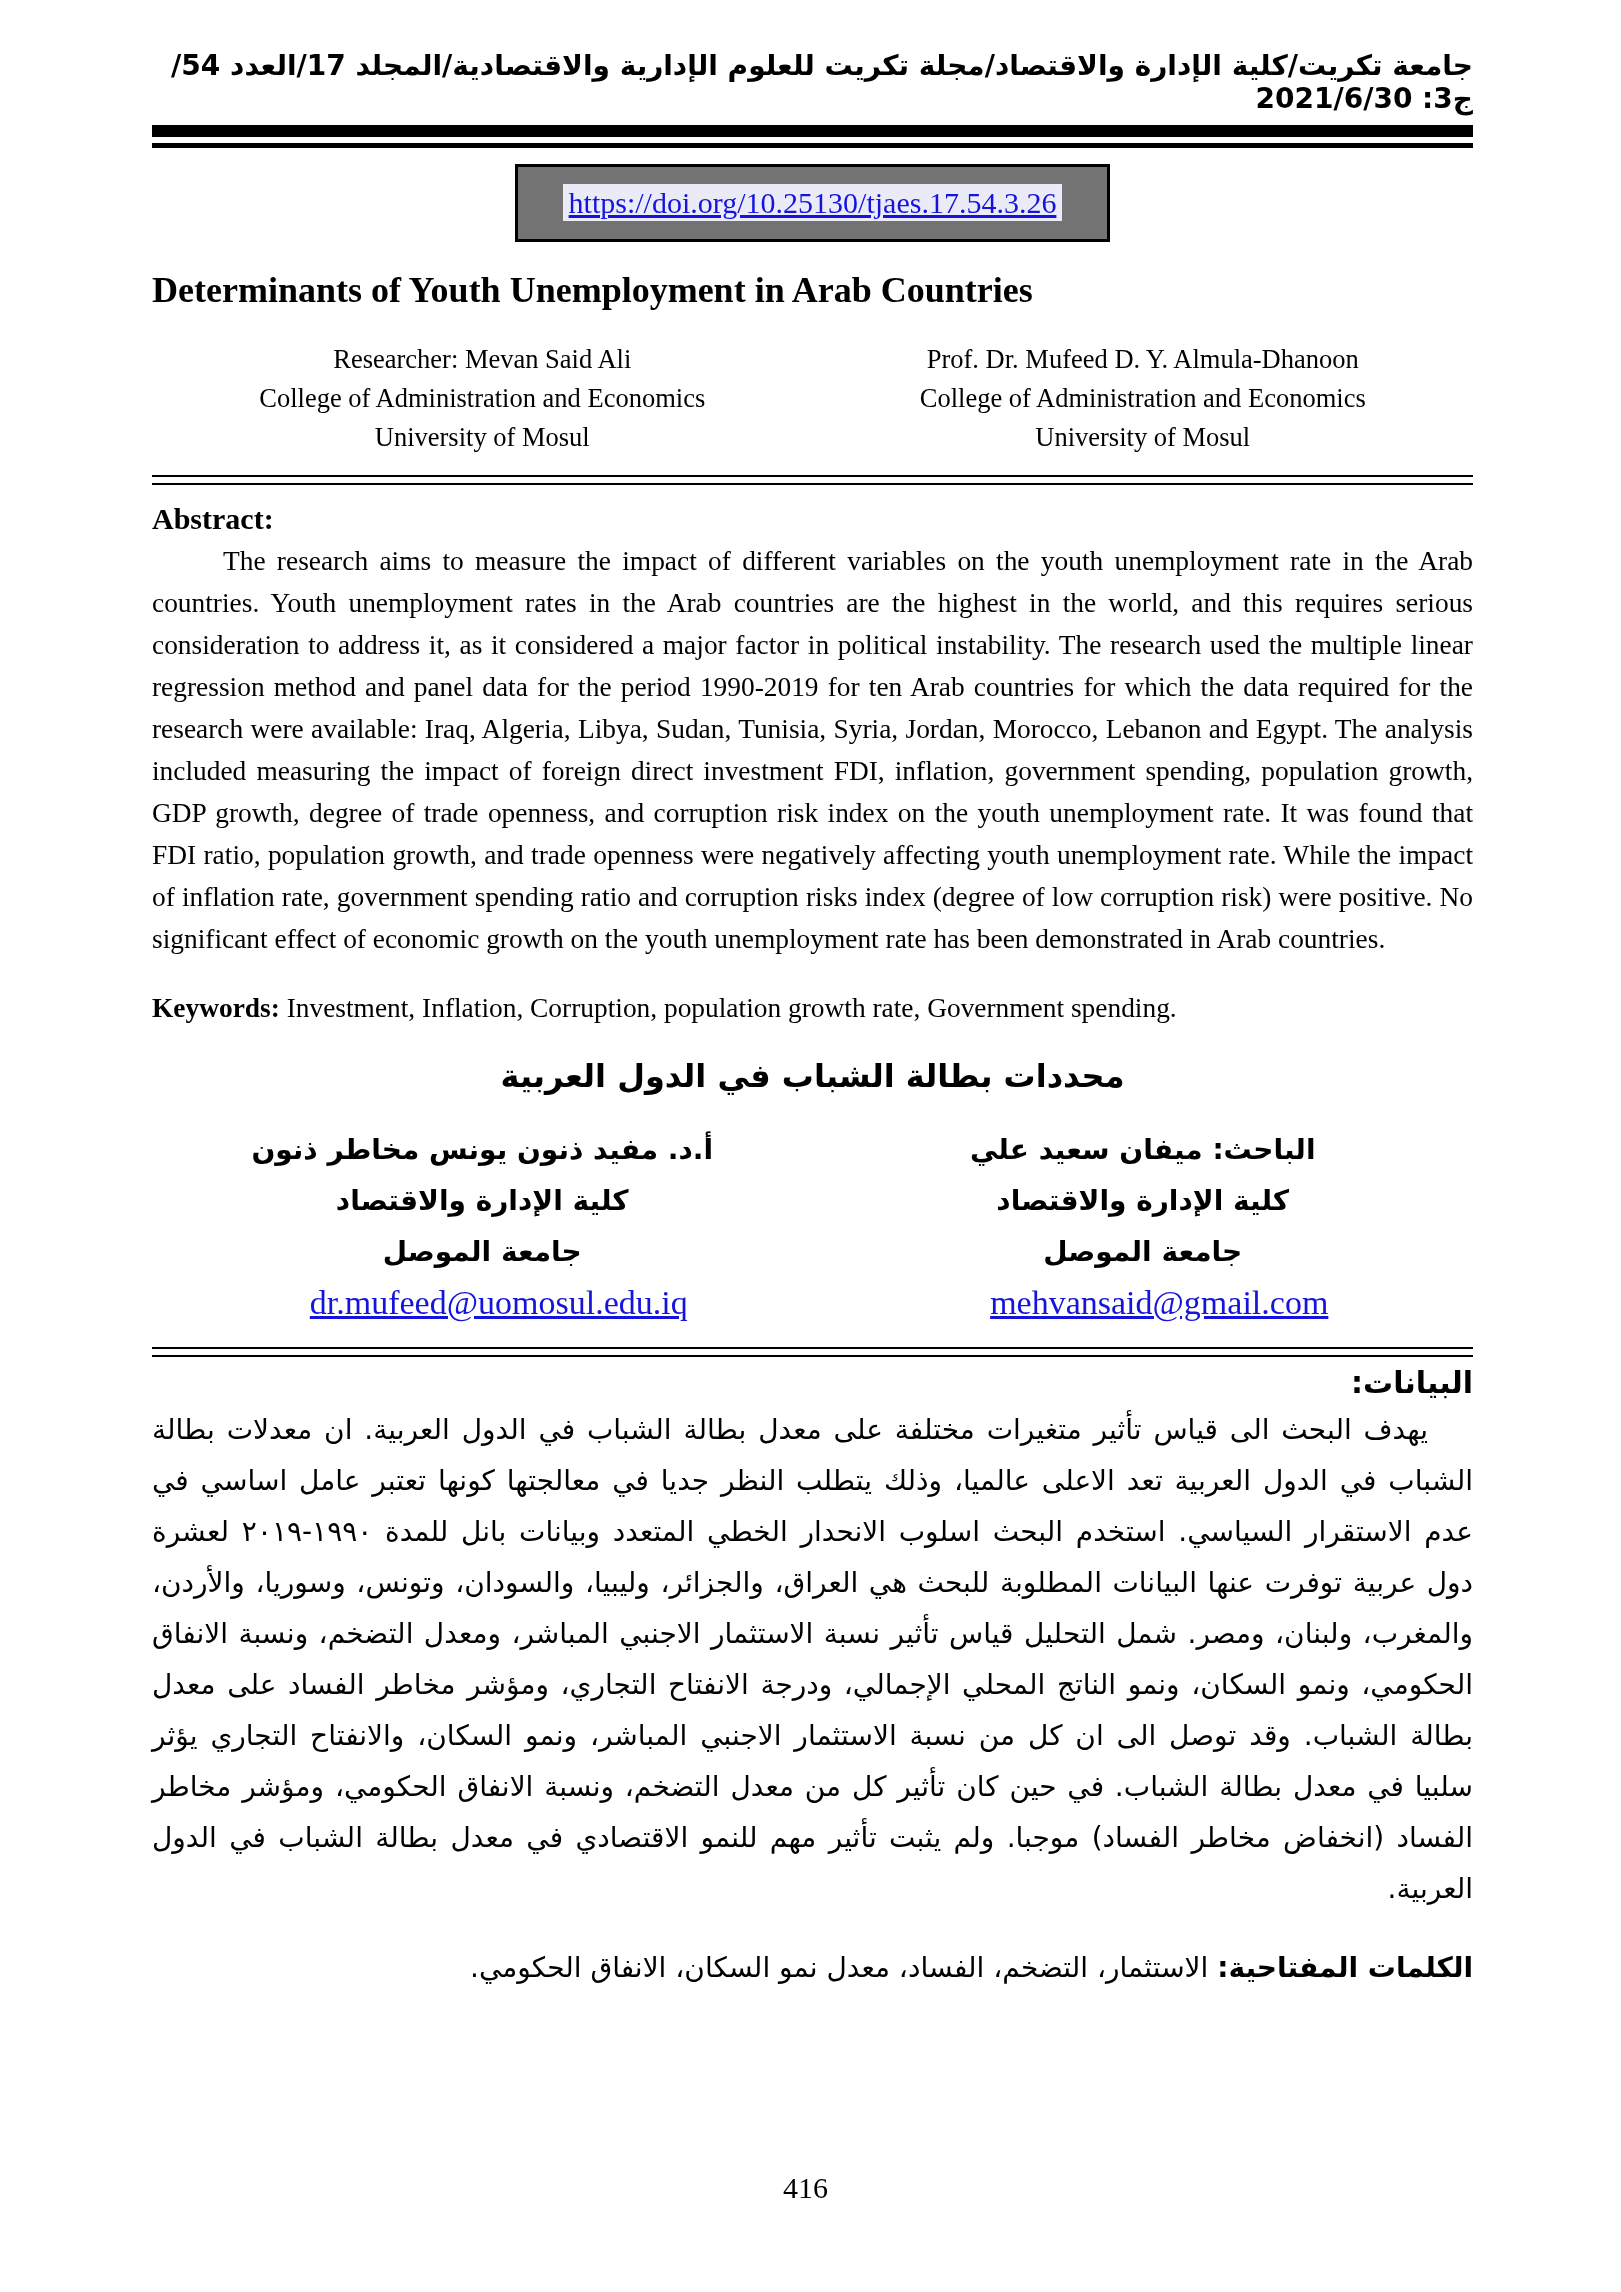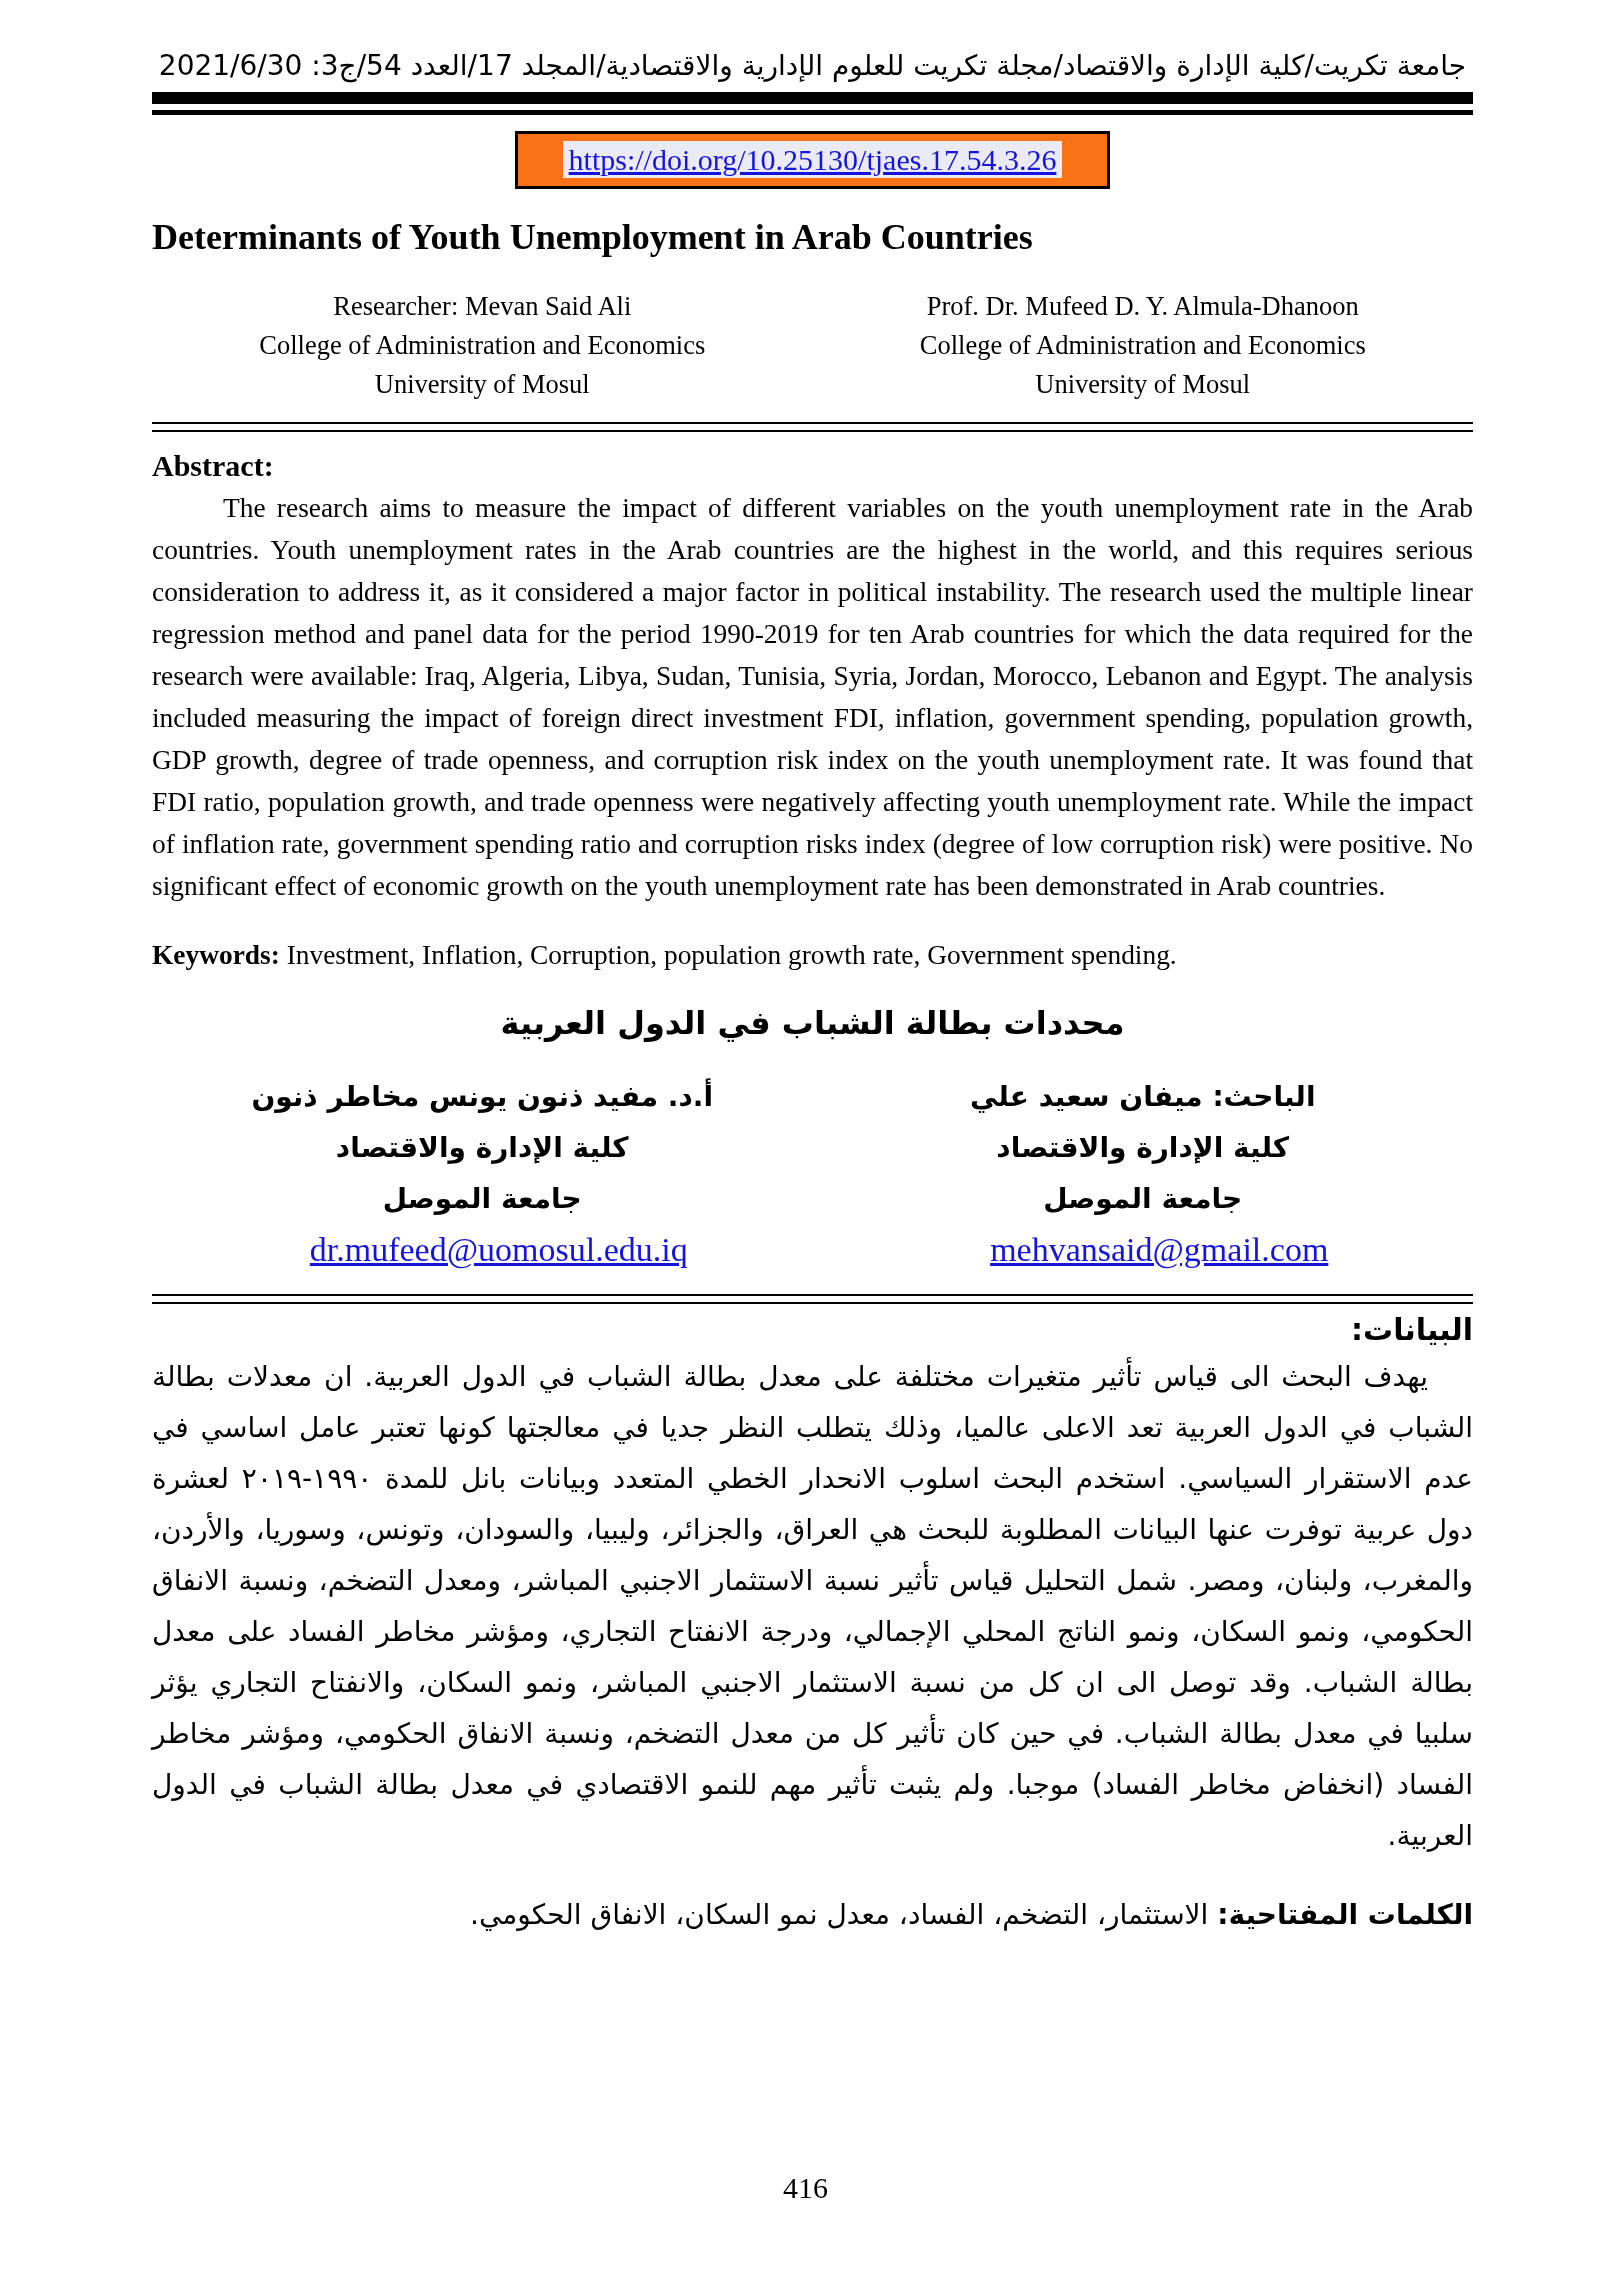--- a/index.html
+++ b/index.html
@@ -10,36 +10,36 @@
     color:#000;
     font-family:"Liberation Serif","DejaVu Serif",serif;
     overflow:hidden;
   }
   .content{
     position:absolute;left:152px;top:49px;width:1321px;
   }
   
   .hdr-ar{
     direction:rtl;
-    text-align:center;
+    text-align:right;
     font-family:"DejaVu Sans",sans-serif;
-    font-weight:normal;
+    font-weight:bold;
     font-size:28px;
     letter-spacing:-0.5px;
     margin:0 0 9.8px 0;
   }
   .rule-thick-top{height:12.7px;background:#000;}
   .rule-thick-bottom{height:4.9px;background:#000;margin-top:5.9px;}
   
   .doi-wrap{text-align:center;margin-top:15.7px;}
   .doi-box{
     display:inline-block;
     border:3.9px solid #000;
-    padding:9px 45px;
-    background:#f97316;
+    padding:19px 45px;
+    background:#737373;
   }
   .doi-link{
     font-size:30px;
     color:#1414dd;
     text-decoration:underline;
     background:#ebebf8;
     padding:2px 5.9px;
   }
   
   .title-en{

